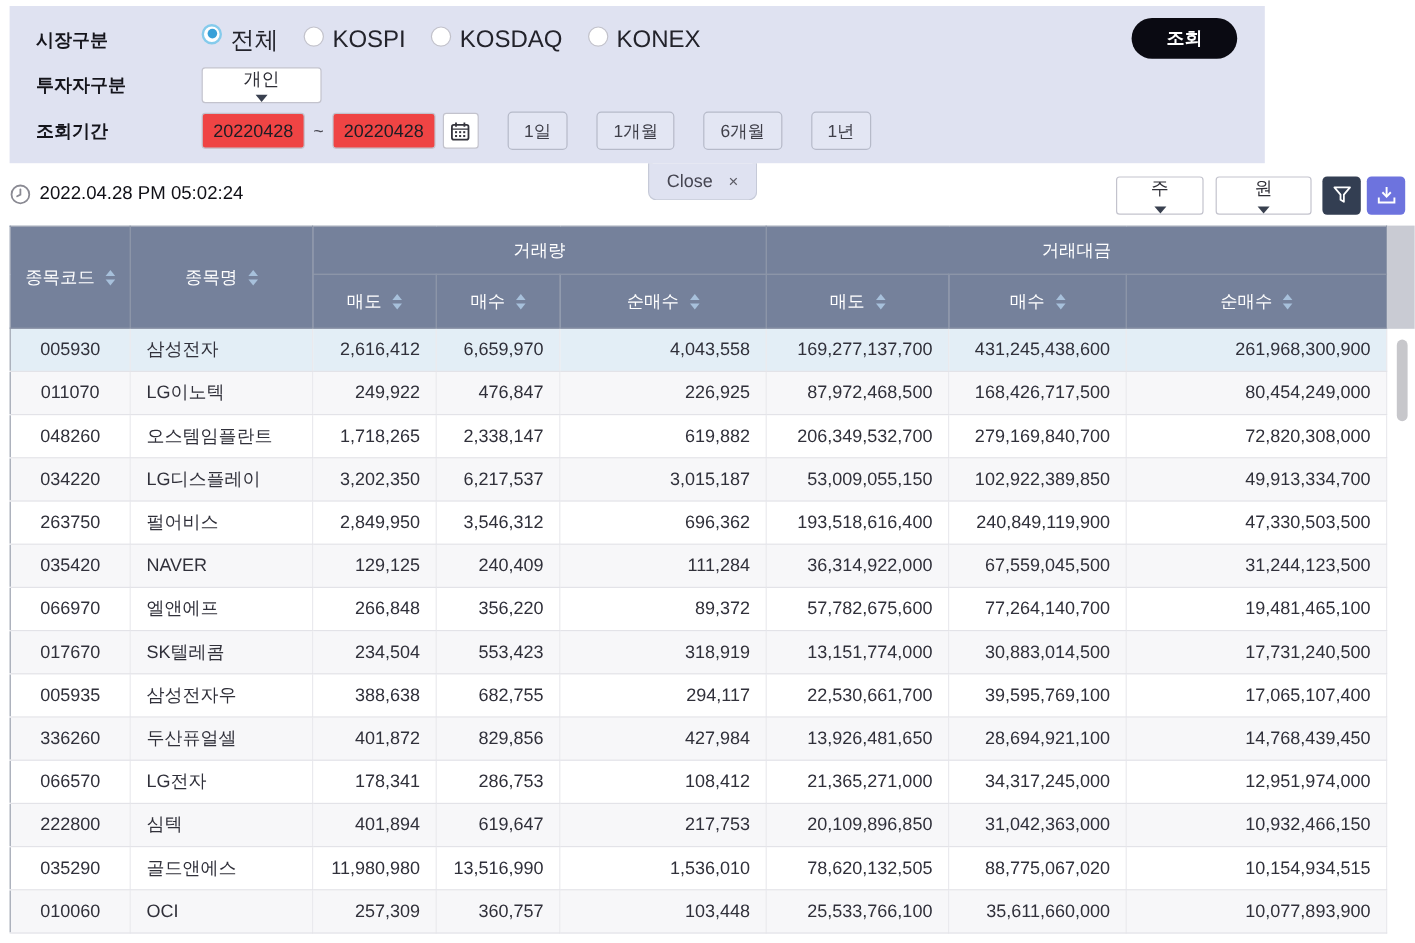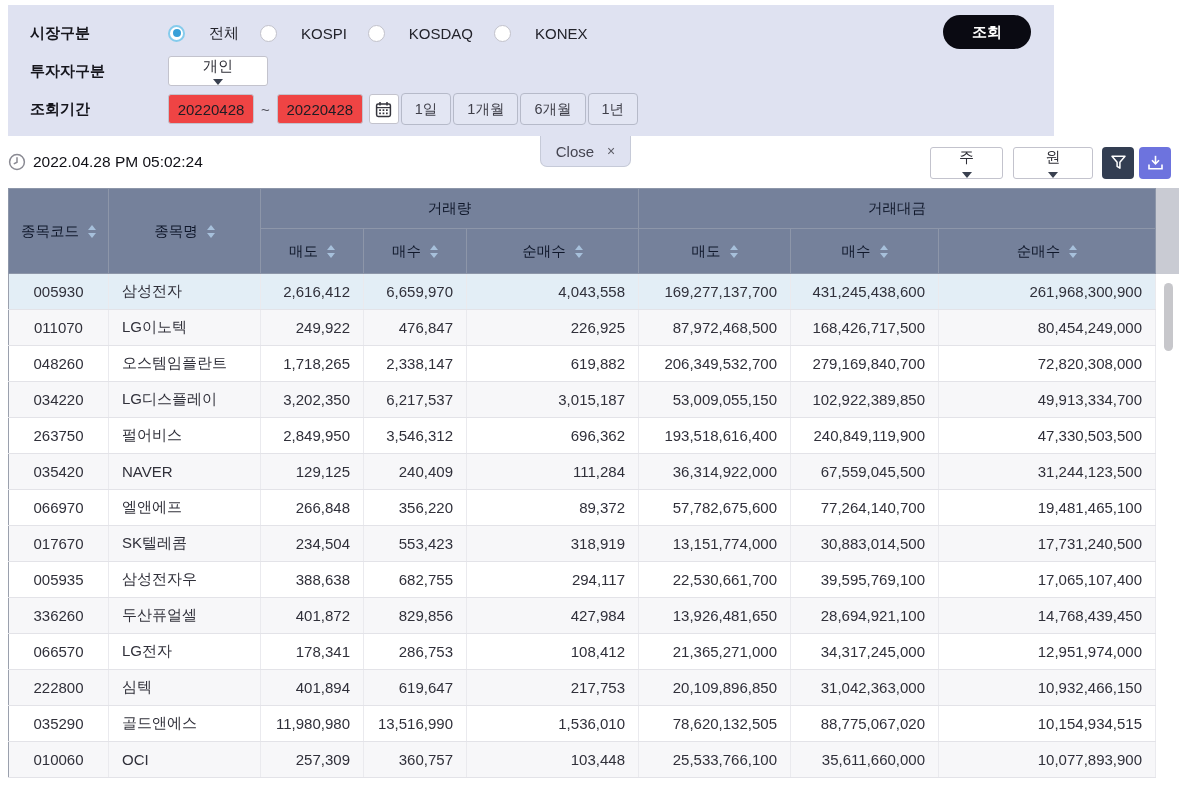--- a/index.html
+++ b/index.html
@@ -4,32 +4,32 @@
 <style>
   * { margin:0; padding:0; box-sizing:border-box; }
   html,body { width:1179px; height:786px; background:#fff; font-family:"Liberation Sans","DejaVu Sans",sans-serif; position:relative; overflow:hidden; }
 
   
   .filter-panel { position:absolute; left:8px; top:5px; width:1046px; height:131px; background:var(--panel-bg,#dfe2f1); }
   .frow { position:absolute; left:0; height:32px; display:flex; align-items:center; width:100%; }
   .flabel { position:absolute; left:22px; font-weight:bold; font-size:15px; color:#15151c; }
   .fctrl { position:absolute; left:160px; display:flex; align-items:center; }
 
-  .radio-item { display:flex; align-items:center; gap:24px; margin-right:21px; cursor:pointer; font-size:15px; color:#23232b; }
+  .radio-item { display:flex; align-items:flex-start; gap:7px; margin-right:21px; cursor:pointer; font-size:20px; color:#23232b; }
   .radio { width:17px; height:17px; border-radius:50%; background:#fff; border:1px solid #c2c2cb; position:relative; flex:0 0 auto; }
   .radio.on { border:2px solid var(--radio-ring,#85cbec); }
   .radio.on::after { content:''; position:absolute; inset:2.5px; border-radius:50%; background:var(--radio-dot,#38a0d8); }
 
   .select { display:flex; align-items:center; justify-content:space-between; background:#fff; border:1px solid #c3c3cd; border-radius:3px; height:30px; padding:0 10px; font-size:15px; color:#2e2e36; cursor:pointer;flex-direction:column; }
   .caret { width:0; height:0; border-left:5px solid transparent; border-right:5px solid transparent; border-top:6px solid #39404f; }
 
   .date-input { width:86px; height:30px; background:#ef4444; border:1px solid #c3c3cd; border-radius:3px; text-align:center; font-size:15px; color:#1d1d24; font-family:"Liberation Sans","DejaVu Sans",sans-serif; }
   .tilde { margin:0 7px; color:#4a4a54; font-size:15px; }
   .cal-btn { width:30px; height:30px; margin-left:6px; background:#fff; border:1px solid #c3c3cd; border-radius:3px; display:flex; align-items:center; justify-content:center; cursor:pointer; }
-  .quick-btn { height:32px; padding:0 13px; margin-left:2px; background:#e3e6f3; border:1px solid #b6bac9; border-radius:4px; color:#3f3f49; font-size:14.5px; cursor:pointer; font-family:inherit; }
+  .quick-btn { height:32px; padding:0 13px; margin-left:24px; background:#e3e6f3; border:1px solid #b6bac9; border-radius:4px; color:#3f3f49; font-size:14.5px; cursor:pointer; font-family:inherit; }
   .quick-btn:first-of-type { margin-left:17px; }
 
   .search-btn { position:absolute; top:10px; right:23px; width:88px; height:34px; background:var(--search-btn-bg,#0a0a12); color:#fff; border:none; border-radius:17px; font-size:15px; font-weight:bold; cursor:pointer; font-family:inherit; }
 
   
   .close-tab { position:absolute; left:540px; top:136px; width:91px; height:31px; background:var(--panel-bg,#dfe2f1); border:1px solid #c6cad8; border-top:none; border-radius:0 0 7px 7px; display:flex; align-items:center; justify-content:center; gap:13px; font-size:15px; color:#454551; cursor:pointer; }
   .close-tab .x { font-size:14px; color:#5c5c66; }
 
   
   .statusbar { position:absolute; left:8px; top:146px; width:1163px; height:33px; }
@@ -37,21 +37,21 @@
   .controls { position:absolute; right:0; top:0; height:33px; display:flex; align-items:center; }
   .select.sm1 { width:73px; height:32px; }
   .select.sm2 { width:80px; height:32px; margin-left:10px; }
   .icon-btn { width:32px; height:32px; border:none; border-radius:4px; display:flex; align-items:center; justify-content:center; cursor:pointer; }
   .icon-btn.filter { background:var(--accent-filter,#333e52); margin-left:9px; }
   .icon-btn.download { background:var(--accent-download,#6d73de); margin-left:5px; }
 
   
   .table-wrap { position:absolute; left:8px; top:188px; width:1171px; height:590px; }
   table { width:1147px; border-collapse:collapse; table-layout:fixed; border:1px solid #9aa0ad; }
-  thead th { background:var(--header-bg,#75819b); color:#0f172a; font-weight:normal; font-size:14.5px; border:1px solid #8d96a9; text-align:center; }
+  thead th { background:var(--header-bg,#75819b); color:#ffffff; font-weight:normal; font-size:14.5px; border:1px solid #8d96a9; text-align:center; }
   thead tr.gr th { height:40px; }
   thead tr.sr th { height:45px; }
   th.span2 { height:85px; }
   .sort { display:inline-flex; flex-direction:column; gap:3px; margin-left:9px; vertical-align:middle; }
   .sort i { display:block; width:0; height:0; border-left:4px solid transparent; border-right:4px solid transparent; }
   .sort .up { border-bottom:5px solid var(--sort-icon,#a7c0db); }
   .sort .dn { border-top:5px solid var(--sort-icon,#a7c0db); }
 
   tbody td { height:36px; border-bottom:1px solid #e3e3e8; border-right:1px solid #eaeaee; font-size:15px; color:#30303a; background:#fff; }
   tbody tr:nth-child(even) td { background:var(--row-alt,#f7f7f9); }

